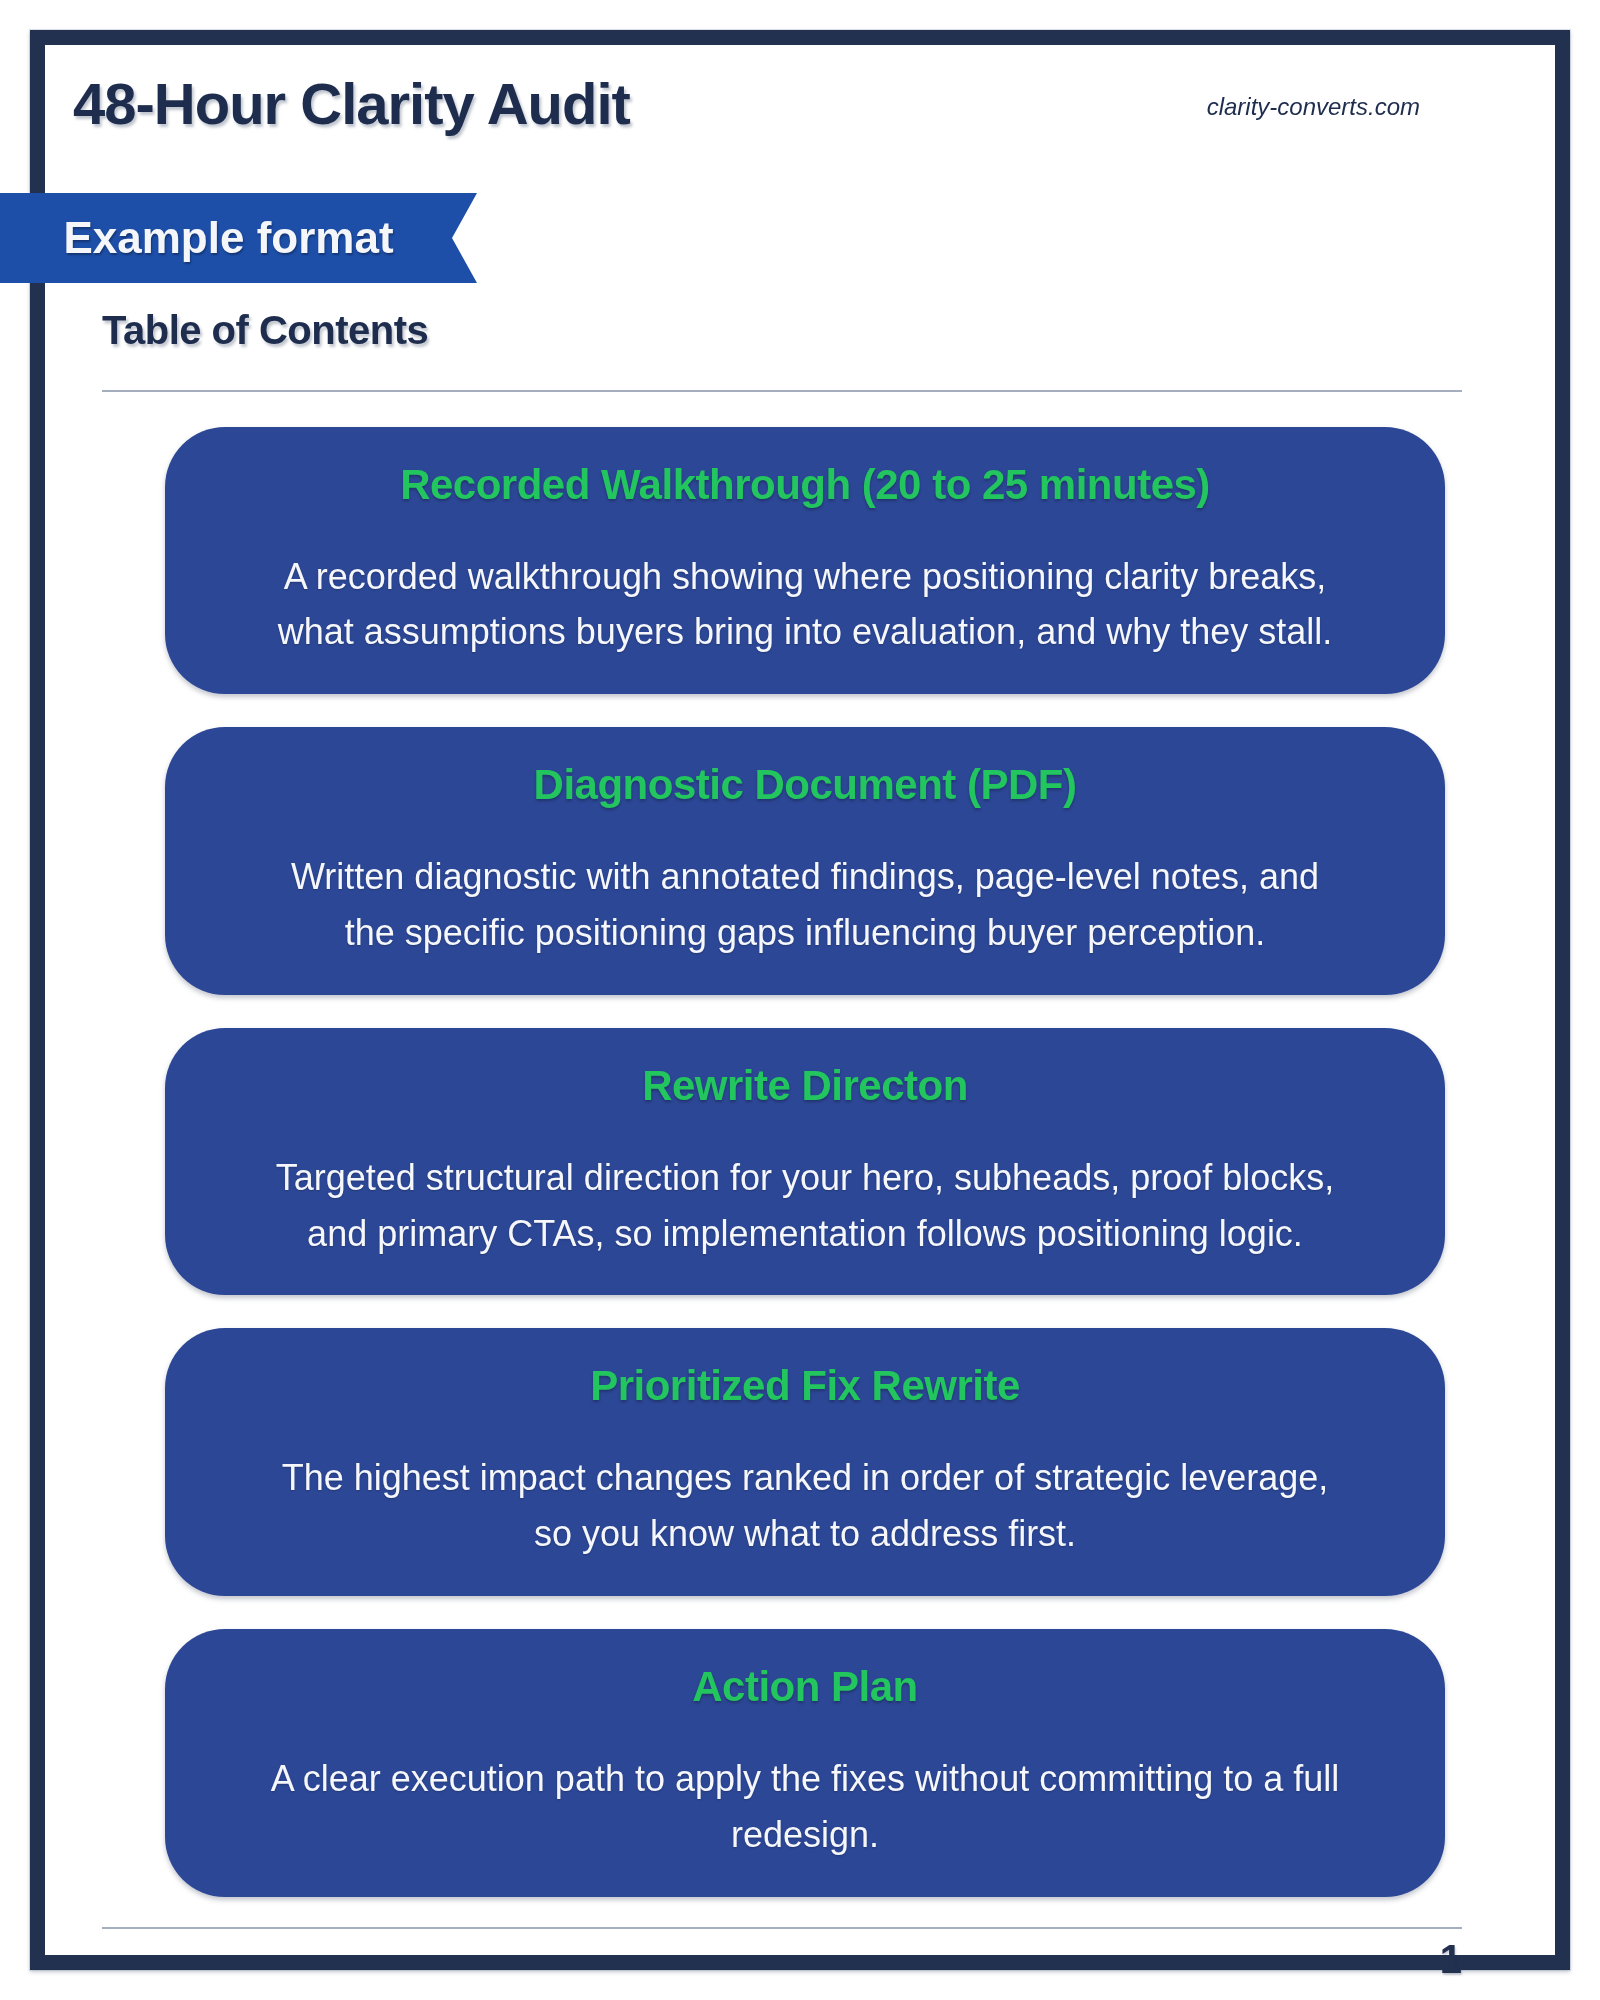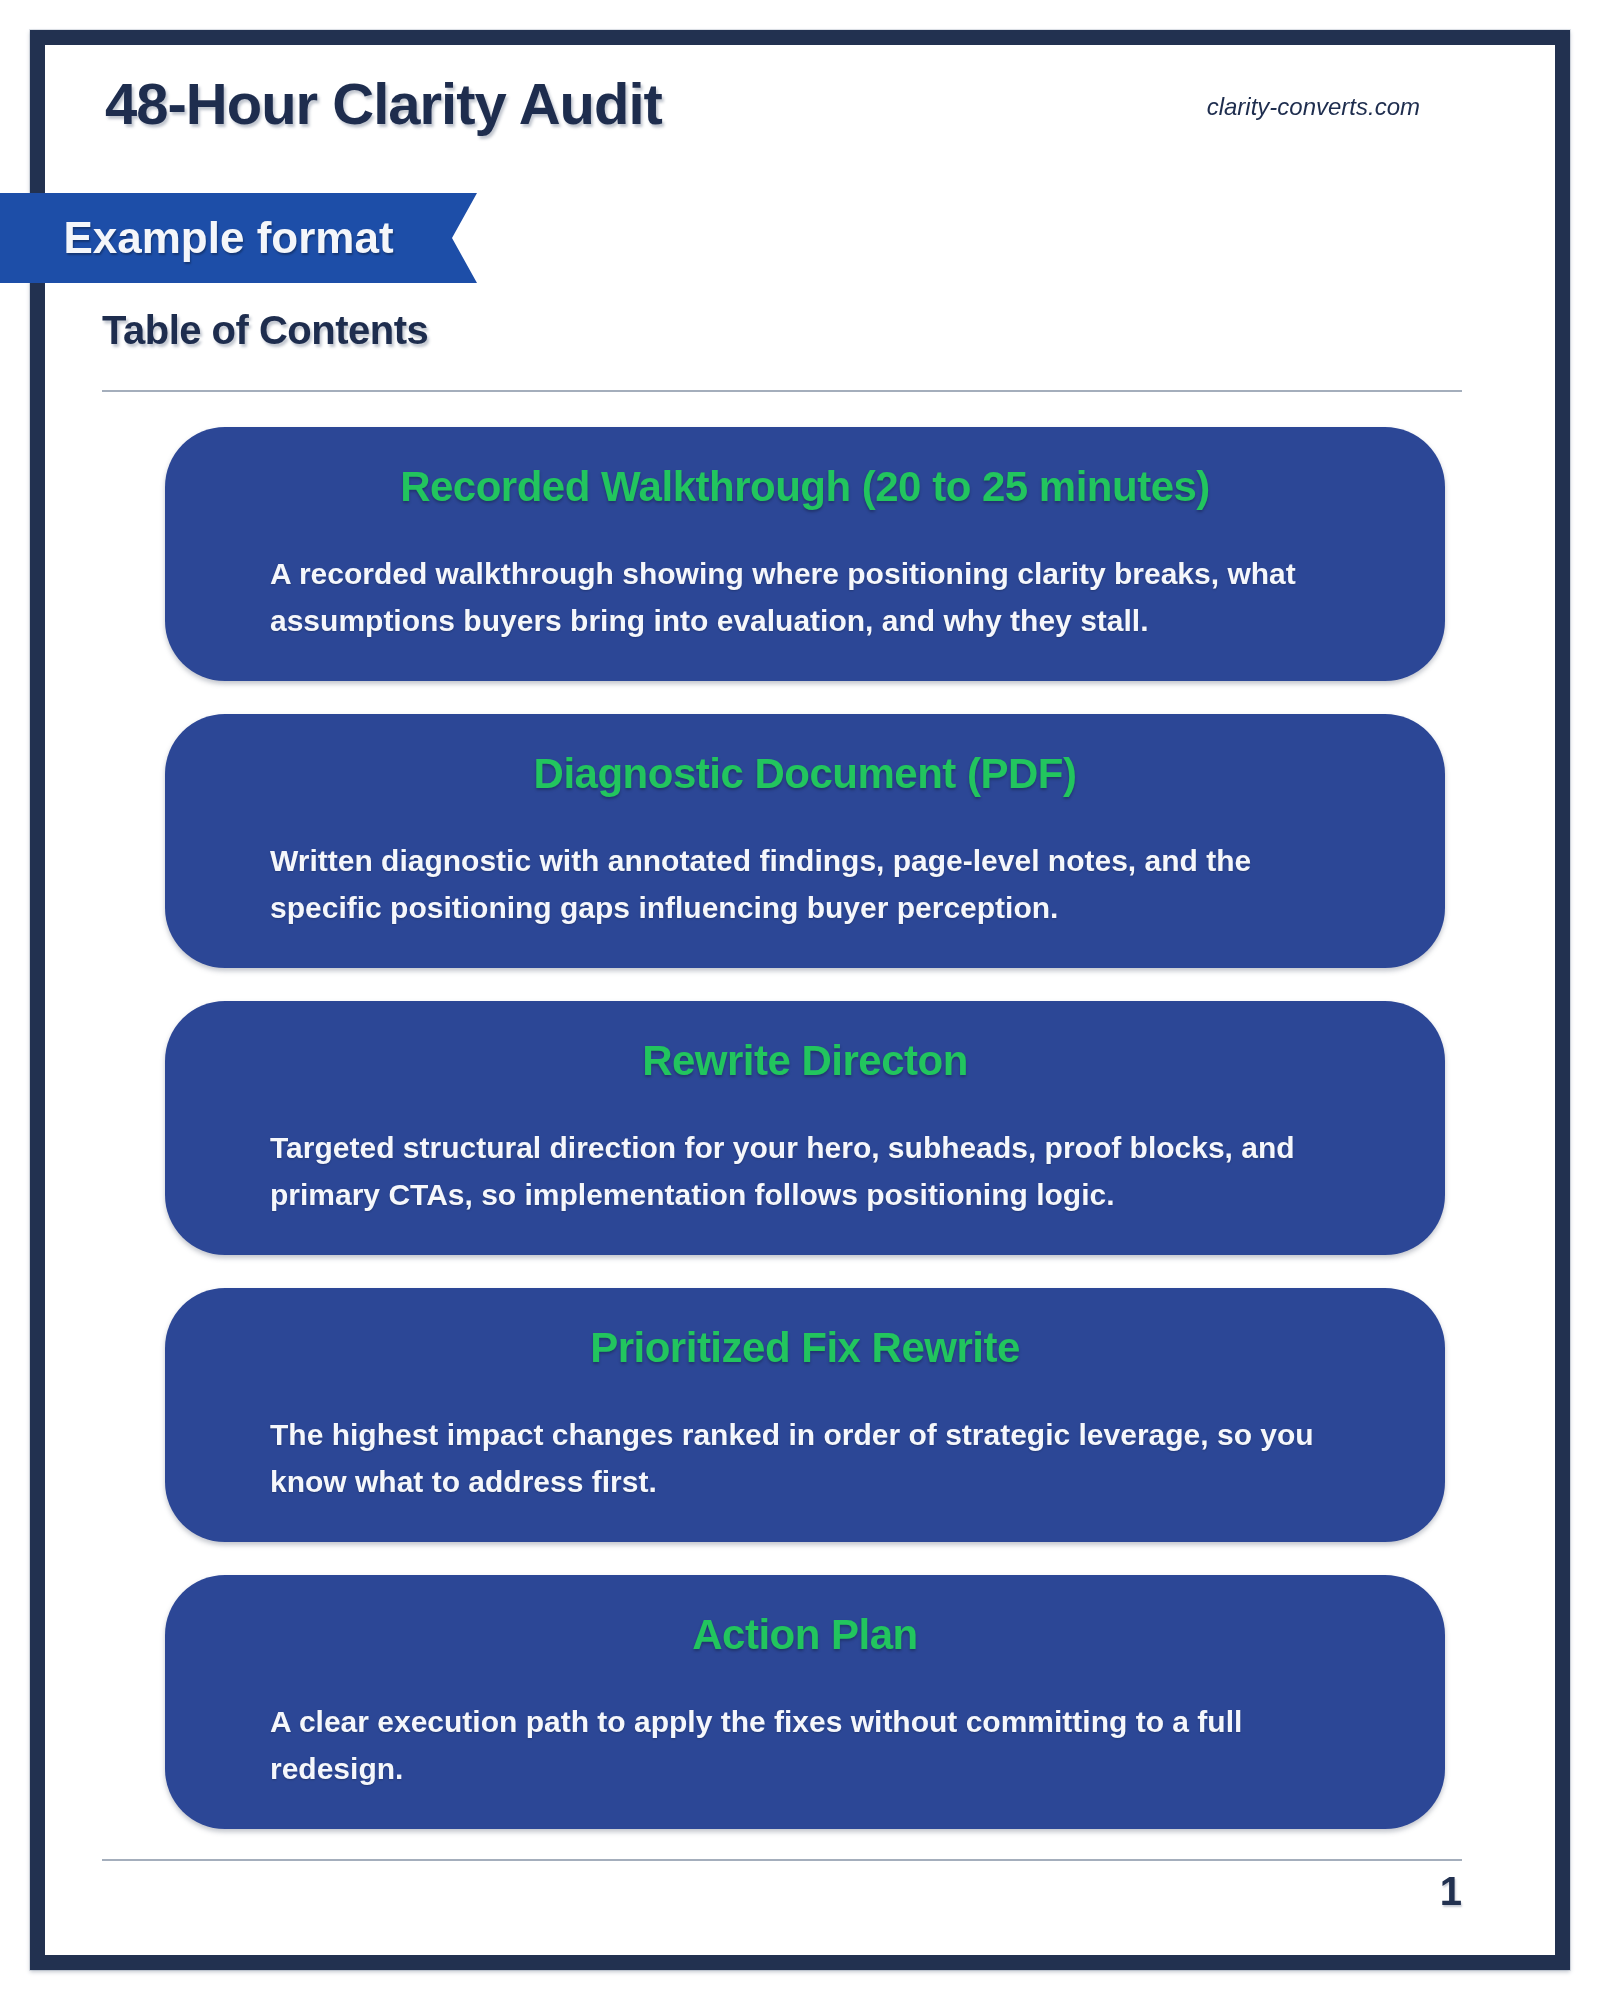--- a/index.html
+++ b/index.html
@@ -20,21 +20,21 @@
     background:#ffffff;
     box-shadow:0 2px 4px rgba(120,130,150,0.45), 0 0 0 1px rgba(170,180,195,0.35);
   }
   .content{position:relative;width:100%;height:100%;}
 
   
   .header{
     display:flex;
     justify-content:space-between;
     align-items:flex-start;
-    padding:26px 135px 0 60px;
+    padding:26px 135px 0 28px;
     gap:38px;
   }
   .page-title{
     font-size:58px;
     font-weight:800;
     letter-spacing:-1px;
     line-height:1.15;
     color:var(--heading-navy);
     text-shadow:2px 3px 3px rgba(30,45,78,0.28);
   }
@@ -107,23 +107,24 @@
   }
   .toc-card-title{
     font-size:42px;
     font-weight:700;
     color:#22c55e;
     text-align:center;
     letter-spacing:-0.5px;
     text-shadow:0 2px 3px rgba(0,0,0,0.28);
   }
   .toc-card-description{
-    font-size:30px;
-    font-weight:700;
+    font-size:36px;
+    font-weight:400;
     color:#f5f7fb;
+    text-align:center;
     line-height:1.55;
     max-width:1070px;
     text-shadow:0 1px 2px rgba(0,0,0,0.22);
   }
 
   hr.divider.bottom{margin-top:30px;}
   .page-number{
     text-align:right;
     padding-right:93px;
     margin-top:8px;

